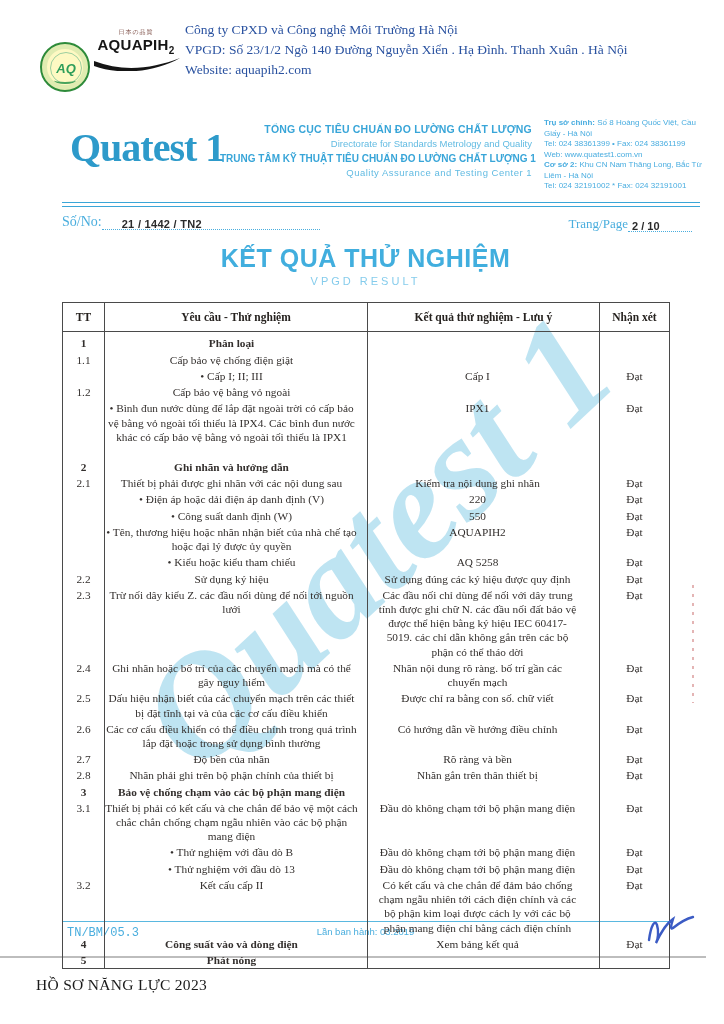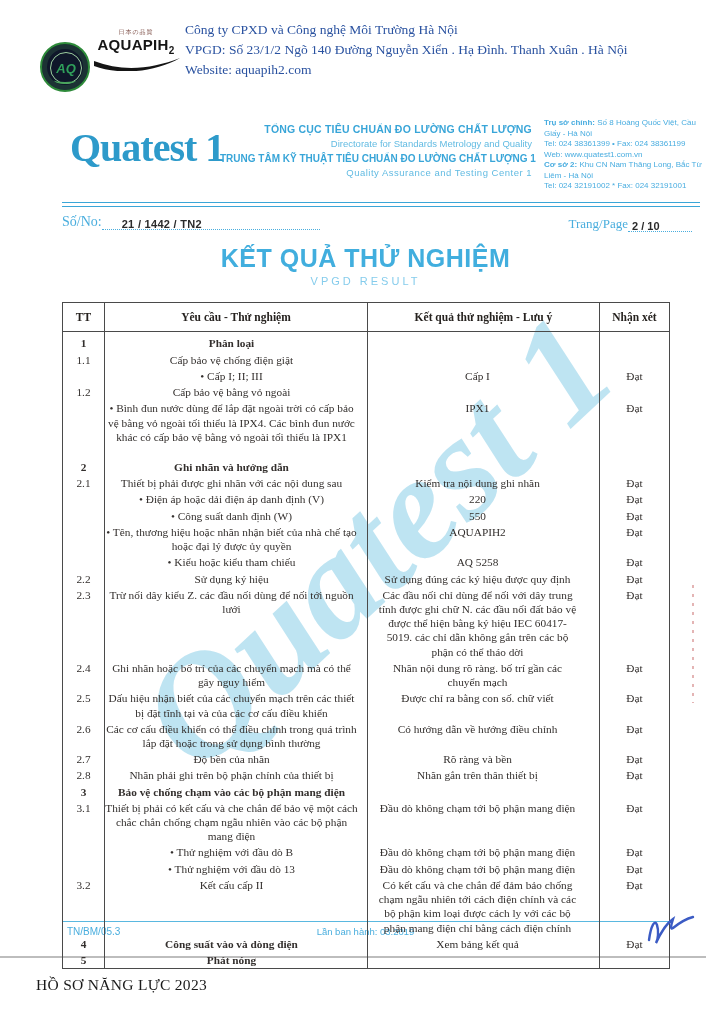--- a/index.html
+++ b/index.html
@@ -2,21 +2,21 @@
 <html><head>
 <meta charset="utf-8">
 <style>
   html,body{margin:0;padding:0;background:#ffffff;}
   #canvas{position:relative;width:724px;height:1024px;background:#ffffff;overflow:hidden;
           font-family:"Liberation Serif",serif;color:#2d2d2d;}
 
   
   .logo{position:absolute;left:38px;top:16px;width:142px;height:84px;}
   .badge{position:absolute;left:2px;top:26px;width:46px;height:46px;border-radius:50%;
-         border:2px solid #2e8b3a;background:#0f172a;
+         border:2px solid #2e8b3a;background:#fef9c3;
          box-shadow:inset 0 0 0 5px rgba(90,175,100,0.18);}
   .badge-inner{position:absolute;left:8px;top:8px;width:30px;height:30px;border-radius:50%;
          border:1px solid #9ccf9f;display:flex;align-items:center;justify-content:center;}
   .badge-aq{font-family:"Liberation Sans",sans-serif;font-style:italic;font-weight:700;
          font-size:13px;color:#2f9e5a;}
   .badge-leaf{position:absolute;left:12px;bottom:6px;width:22px;height:5px;
          border-bottom:2px solid #49a45c;border-radius:50%;}
   .brand{position:absolute;left:56px;top:12px;width:84px;text-align:center;}
   .brand-jp{font-family:"DejaVu Sans",sans-serif;font-size:6px;letter-spacing:1px;color:#7a4a42;line-height:8px;}
   .brand-text{font-family:"Liberation Sans",sans-serif;font-weight:700;font-size:15px;
@@ -81,22 +81,22 @@
   td.col-tt{text-align:center;padding-left:1px;padding-right:1px;}
   td.col-req{text-align:center;padding-left:0;padding-right:9px;}
   td.col-res{text-align:center;padding-left:8px;padding-right:20px;}
   td.col-note{text-align:center;}
   tr.bold td.col-tt, tr.bold td.col-req{font-weight:700;}
   tr.gap td{padding-top:15px;}
   tr.firstpad td{padding-top:4px;}
 
   
   .footer-rule{position:absolute;left:62px;top:921px;width:607px;border-top:1px solid #5ab8e0;}
-  .footer-left{position:absolute;left:67px;top:926px;font-family:Liberation Sans, sans-serif;
-         font-size:10px;color:#4aaede;}
+  .footer-left{position:absolute;left:67px;top:926px;font-family:Liberation Mono, monospace;
+         font-size:12px;color:#4aaede;}
   .footer-center{position:absolute;left:62px;top:926px;width:607px;text-align:center;
          font-family:"Liberation Sans",sans-serif;font-size:9.5px;color:#4aaede;}
   .pen-mark{position:absolute;left:645px;top:910px;z-index:2;}
   .scan-edge{position:absolute;left:0;top:956px;width:706px;height:2px;background:#bdbdbd;}
   .scan-artifact{position:absolute;left:692px;top:585px;width:2px;height:118px;
          background:repeating-linear-gradient(to bottom,rgba(195,90,90,.45) 0 3px,transparent 3px 9px);}
   .bottom-label{position:absolute;left:36px;top:976px;font-size:15.5px;color:#1a1a1a;
          letter-spacing:.3px;}
 </style>
 </head>

